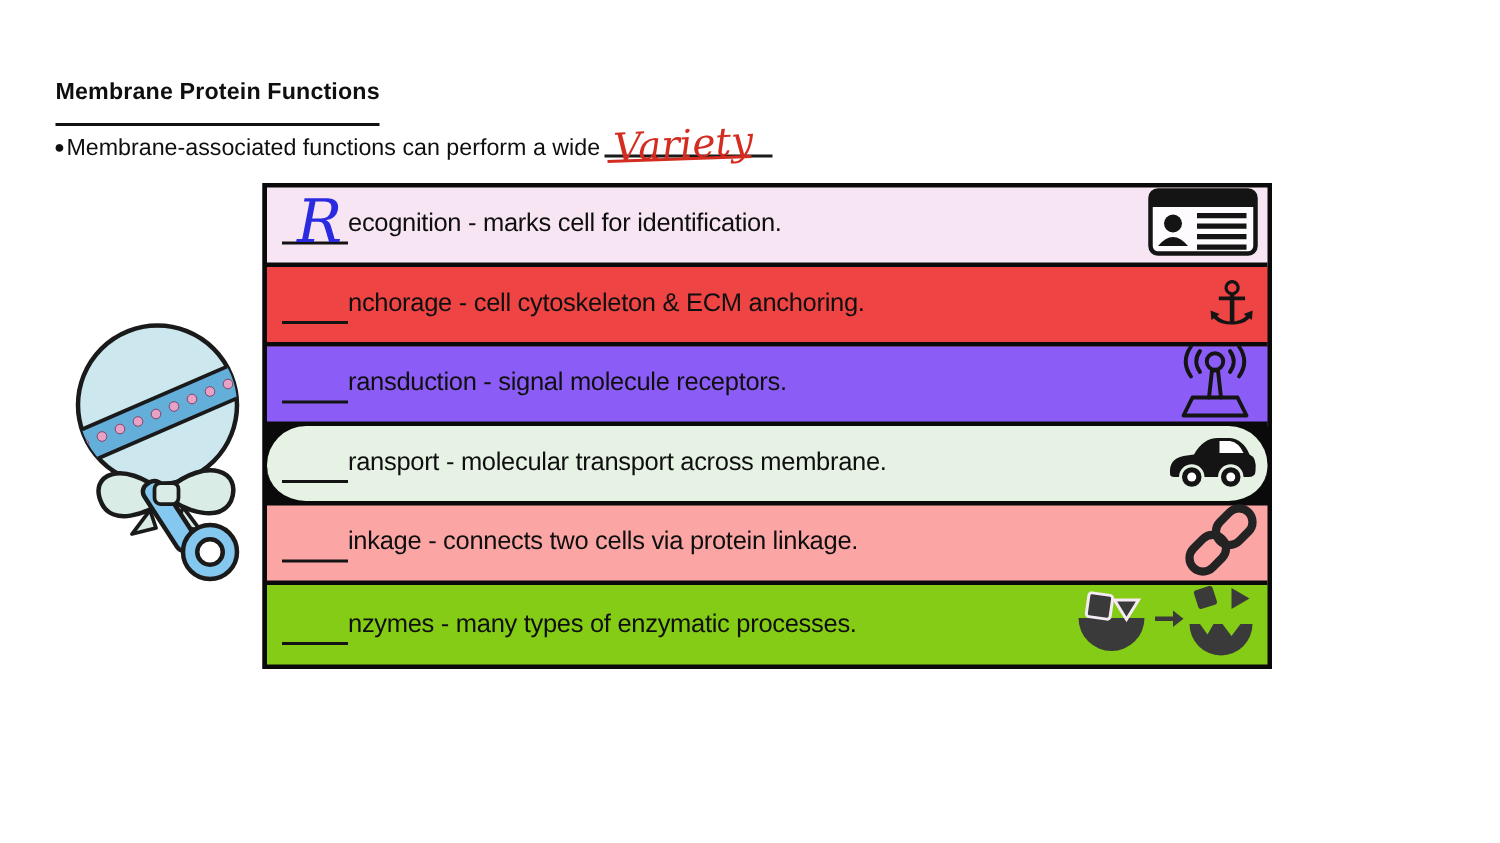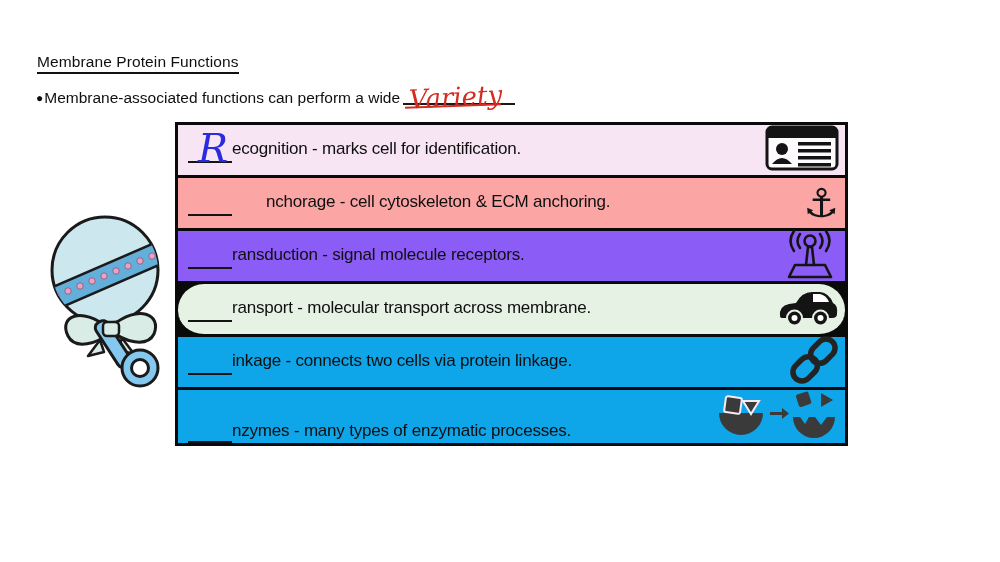--- a/index.html
+++ b/index.html
@@ -1,22 +1,22 @@
 <!DOCTYPE html>
 <html><head>
 <meta charset="utf-8">
 <style>
   html,body{margin:0;padding:0}
   body{
     width:1000px;height:562px;background:#ffffff;position:relative;overflow:hidden;
     font-family:"Liberation Sans",sans-serif;color:#0f0f0f;
   }
   .page-title{
-    position:absolute;left:37px;top:53px;font-size:15.5px;font-weight:normal;
-    border-bottom:2px solid #111;padding-bottom:1px;letter-spacing:0.1px;
+    position:absolute;left:37px;top:53px;font-size:15.5px;font-weight:bold;
+    border-bottom:2px solid #111;padding-bottom:11px;letter-spacing:0.1px;
   }
   .bullet-line{
     position:absolute;left:36px;top:89px;font-size:15.5px;white-space:nowrap;
   }
   .bullet-marker{font-size:12px;vertical-align:1px;margin-right:1px}
   .em-word{}
   .blank-wide{
     display:inline-block;width:112px;height:14px;border-bottom:2px solid #1a1a1a;
     position:relative;vertical-align:-2px;margin:0 3px;
   }
@@ -113,21 +113,21 @@
       <circle cx="17" cy="24" r="6" fill="#141414"></circle>
       <path d="M7,39 Q17,27 27,39 Z" fill="#141414"></path>
       <rect x="33" y="17" width="33" height="3.5" fill="#141414"></rect>
       <rect x="33" y="24" width="33" height="3.5" fill="#141414"></rect>
       <rect x="33" y="31" width="33" height="3.5" fill="#141414"></rect>
       <rect x="33" y="38" width="33" height="3.5" fill="#141414"></rect>
     </svg>
   </span>
       </span>
   </div>
-    <div class="func-row" style="background: #fca5a5; gap: 34px;">
+    <div class="func-row" style="background: #ef4444;">
     <span class="row-blank">
       <span class="row-letter"></span>
     </span>
     <span class="row-text">nchorage - cell cytoskeleton &amp; ECM anchoring.</span>
     <span class="icon-slot">
         <span>
     <span class="anchor-glyph">⚓</span>
   </span>
       </span>
   </div>
@@ -162,37 +162,37 @@
       <path d="M36,6 L43,6 Q49,7 52,14 L36,14 Z" fill="#fff"></path>
       <path d="M24,15 Q28,7 34,6 L34,14 Z" fill="#141414"></path>
       <circle cx="17.5" cy="30" r="6.5" fill="#141414"></circle>
       <circle cx="17.5" cy="30" r="3" fill="#fff"></circle>
       <circle cx="43.5" cy="30" r="6.5" fill="#141414"></circle>
       <circle cx="43.5" cy="30" r="3" fill="#fff"></circle>
     </svg>
   </span>
       </span>
   </div>
-    <div class="func-row" style="background: #0ea5e9;">
+    <div class="func-row" style="background: #fca5a5;">
     <span class="row-blank">
       <span class="row-letter"></span>
     </span>
     <span class="row-text">inkage - connects two cells via protein linkage.</span>
     <span class="icon-slot">
         <span>
     <svg width="50" height="48" viewBox="0 0 50 48" fill="none" stroke="#232323" stroke-width="5.5">
       <g transform="rotate(-45 25 24)">
         <rect x="-1" y="15" width="27" height="18" rx="9"></rect>
         <rect x="24" y="15" width="27" height="18" rx="9"></rect>
       </g>
     </svg>
   </span>
       </span>
   </div>
-    <div class="func-row" style="background: #0ea5e9; align-items: flex-end;">
+    <div class="func-row" style="background: #84cc16;">
     <span class="row-blank">
       <span class="row-letter"></span>
     </span>
     <span class="row-text">nzymes - many types of enzymatic processes.</span>
     <span class="icon-slot">
         <span>
     <svg width="124" height="48" viewBox="0 0 124 48">
 
       <path d="M4,22 A22,22 0 0 0 48,22 Z" fill="#3a3a3a"></path>
       <rect x="10" y="6" width="16" height="16" rx="2" transform="rotate(8 18 14)" fill="#3a3a3a" stroke="#f6ebf2" stroke-width="2"></rect>

